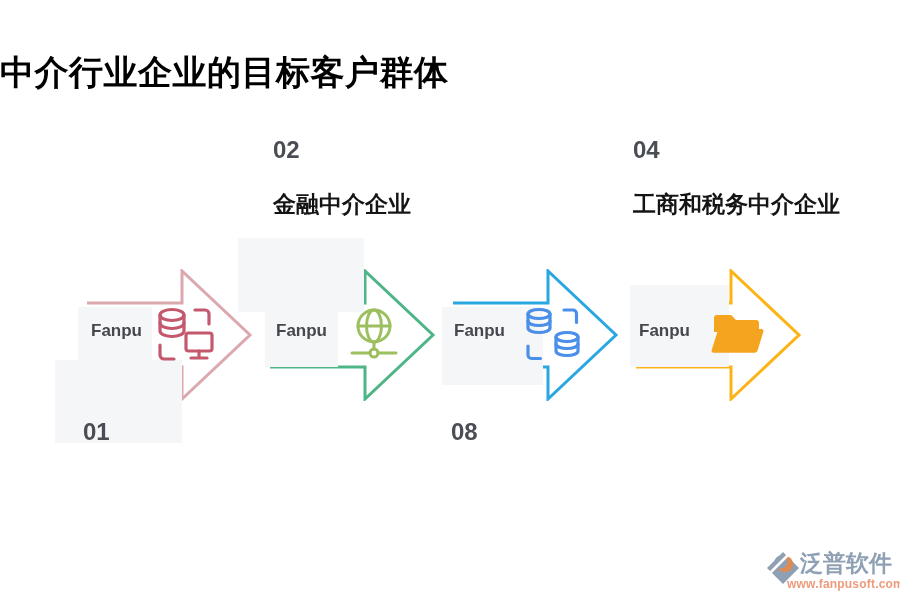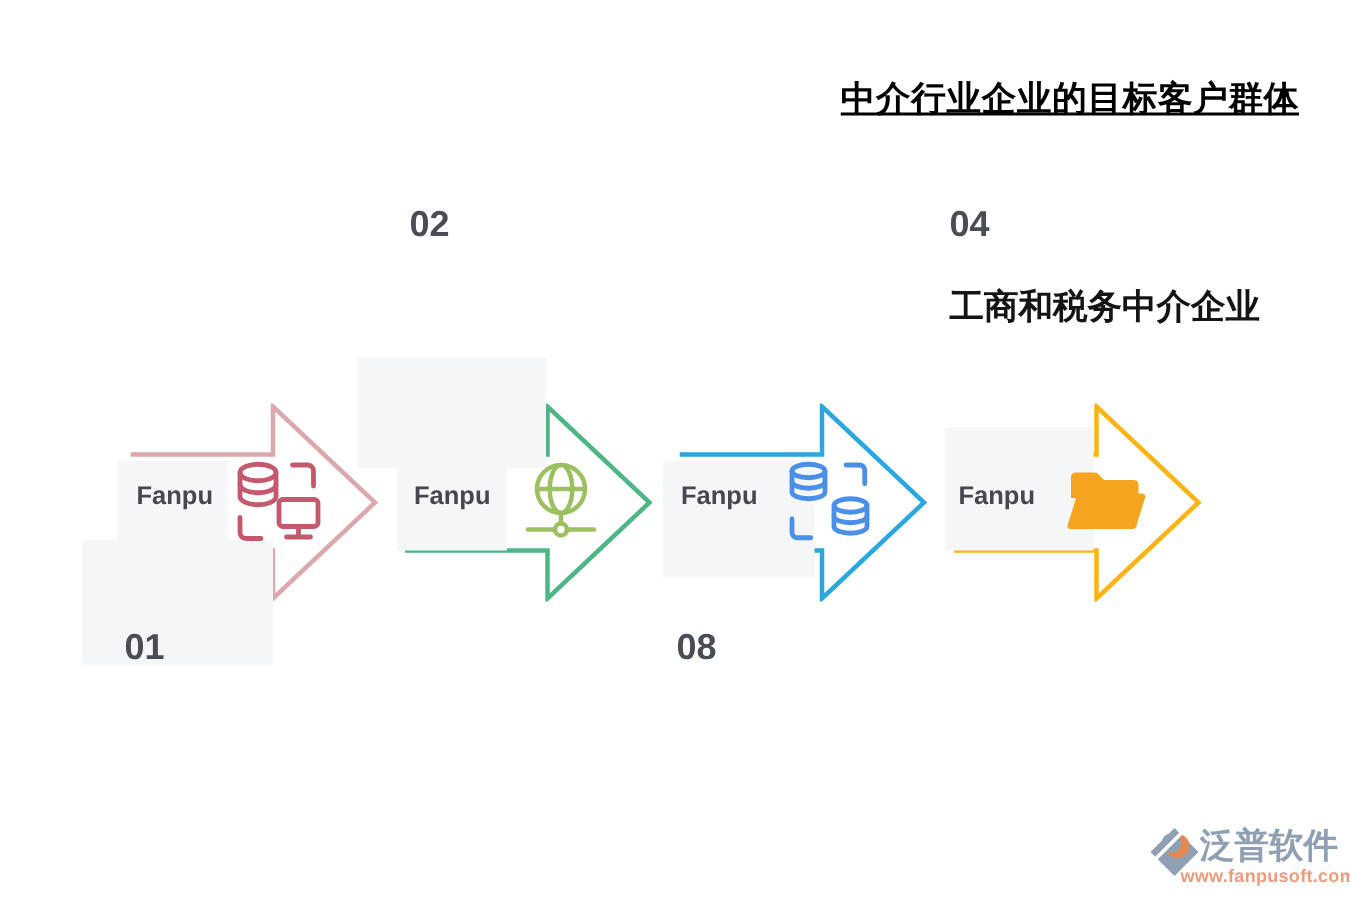--- a/index.html
+++ b/index.html
@@ -3,22 +3,22 @@
 <meta charset="utf-8">
 <style>
   html,body{margin:0;padding:0;background:#fff;}
   #canvas{
     position:relative;width:900px;height:600px;background:#ffffff;overflow:hidden;
     font-family:"Liberation Sans","DejaVu Sans",sans-serif;
   }
   .abs{position:absolute;}
   
   #title{
-    left:0;top:50px;width:866px;text-align:right;
-    font-size:23px;font-weight:bold;color:#000;letter-spacing:0.5px;text-decoration:underline;
+    left:0;top:50px;width:866px;text-align:left;
+    font-size:34px;font-weight:bold;color:#000;letter-spacing:0.5px;
   }
   
   .step{position:absolute;inset:0;}
   
   .arrow{width:166px;height:132px;top:269px;}
   .arrow path{fill:none;stroke:var(--arrow);stroke-width:3;stroke-linejoin:miter;}
   #arrow-1{left:87px}#arrow-2{left:270px}#arrow-3{left:453px}#arrow-4{left:636px}
   
   .tile{background:#f5f6f8;}
   #t1a{left:78px;top:307px;width:74px;height:53px;}
@@ -86,20 +86,21 @@
         <circle cx="30" cy="21" r="16"></circle>
         <ellipse cx="30" cy="21" rx="7.5" ry="16"></ellipse>
         <path d="M14,21 h32"></path>
         <path d="M30,37 v7"></path>
         <circle cx="30" cy="48" r="4"></circle>
         <path d="M8,48 h18"></path>
         <path d="M34,48 h18"></path>
       </g>
     </svg>
     <div class="abs num" id="n2">02</div>
+    <div class="abs lbl" id="l2">金融中介企业</div>
   </div>
 
   <div class="step" style="--arrow: #2aa7e0; --icon: #4a8fe8;">
     <svg class="abs arrow" id="arrow-3" viewBox="0 0 166 132">
       <path d="M0,34 H95 V2 L163,66 L95,130 V98 H0"></path>
     </svg>
     <div class="abs tile" id="t3a"></div>
     <div class="abs fanpu" id="f3">Fanpu</div>
     <svg class="abs icon" id="i3" viewBox="0 0 60 60">
       <g class="licon">

